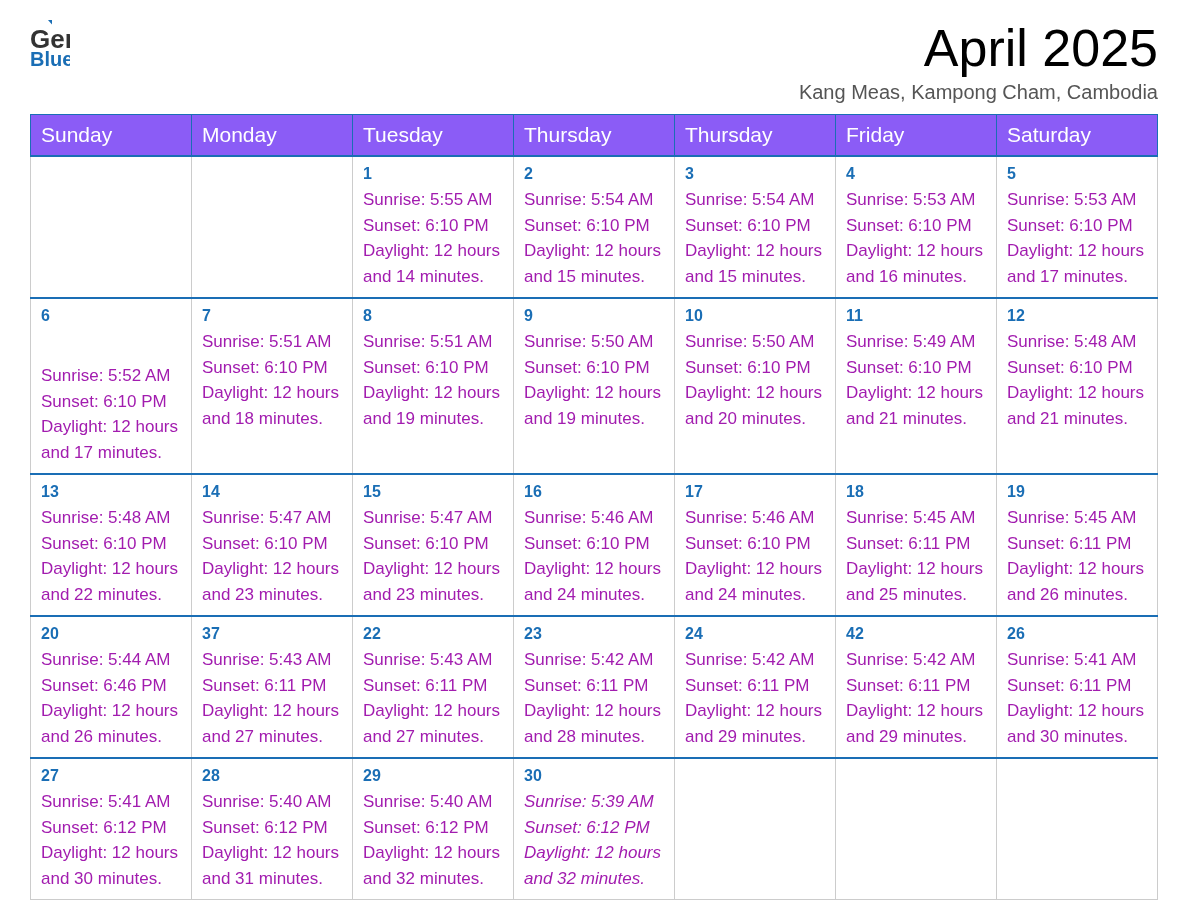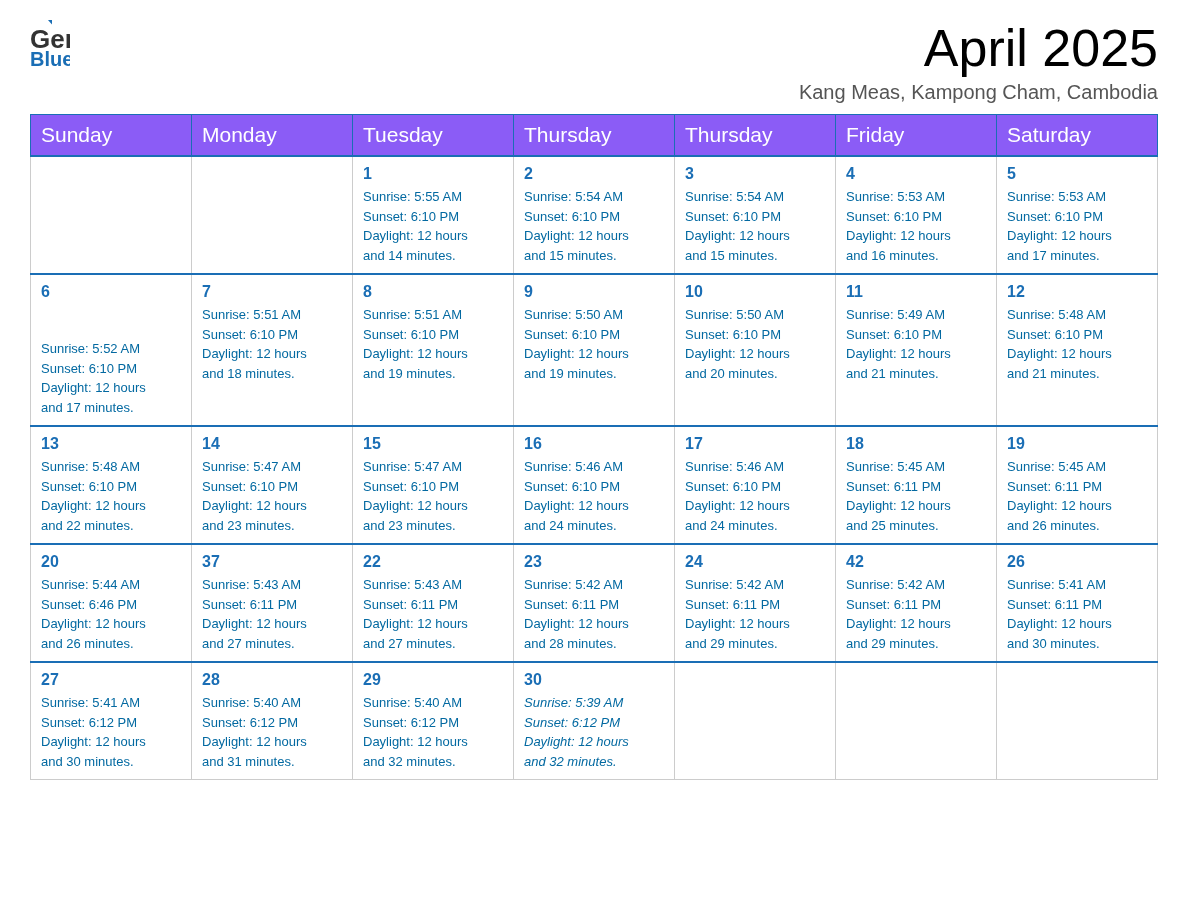--- a/index.html
+++ b/index.html
@@ -59,22 +59,22 @@
       color: #333;
     }
     .calendar td .day-num {
       font-size: 16px;
       font-weight: bold;
       color: #1a6eb5;
       display: block;
       margin-bottom: 4px;
     }
     .calendar td .day-info {
-      font-size: 13px;
-      color: #0369a1;
+      font-size: 17px;
+      color: #a21caf;
       line-height: 1.5;
     }
     .calendar tr td {
       border-top: 2px solid #1a6eb5;
     }
     .calendar tbody tr:first-child td {
       border-top: 2px solid #1a6eb5;
     }
     .empty-cell {
       background: #fff;

